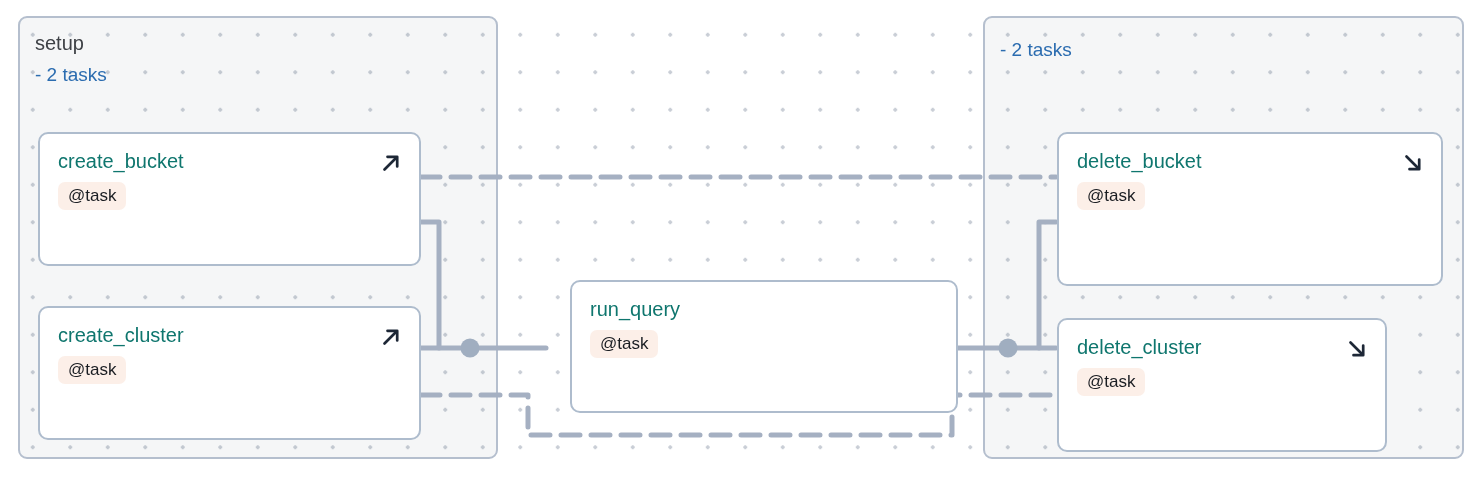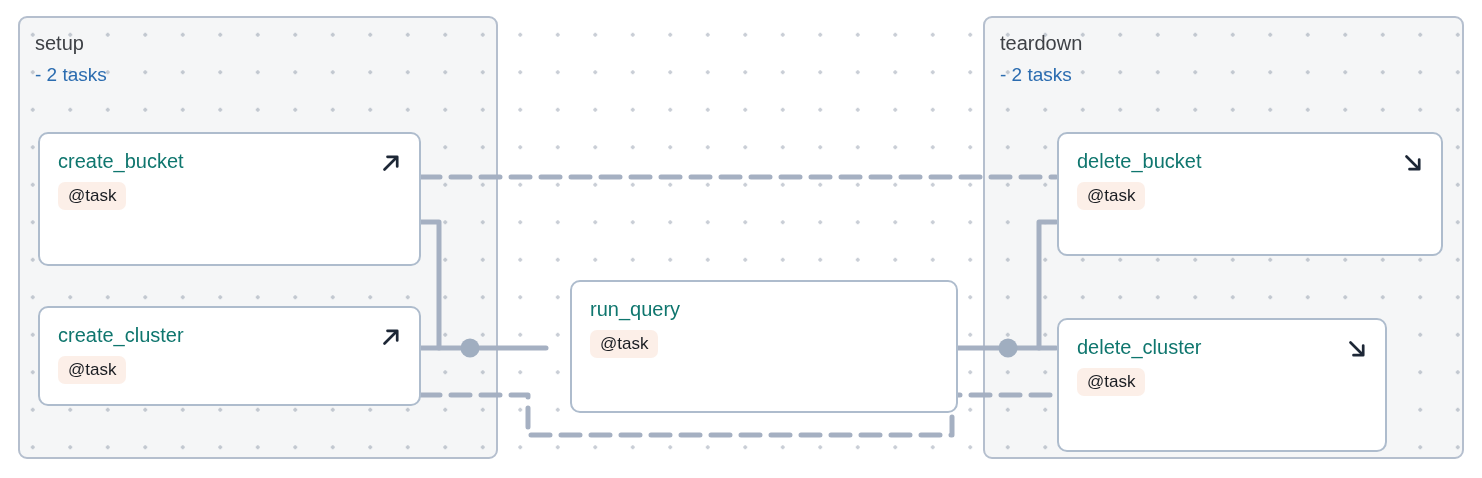--- a/index.html
+++ b/index.html
@@ -44,40 +44,39 @@
     color:#1a1d22;
     font-size:17px;
     line-height:1.2;
     padding:4px 10px;
     border-radius:7px;
     text-align:center;
   }
   .node-icon{position:absolute;top:17px;right:16px;width:24px;height:24px;}
   .node-icon svg{display:block;}
   .n-create_bucket{left:38px;top:132px;width:383px;height:134px;}
-  .n-create_cluster{left:38px;top:306px;width:383px;height:100px;}
+  .n-create_cluster{left:38px;top:306px;width:383px;height:134px;}
   .n-run_query{left:570px;top:280px;width:388px;height:133px;}
-  .n-delete_bucket{left:1057px;top:132px;width:386px;height:124px;}
+  .n-delete_bucket{left:1057px;top:132px;width:386px;height:154px;}
   .n-delete_cluster{left:1057px;top:318px;width:330px;height:134px;}
 </style>
 </head>
 <body>
 
 <div class="canvas">
 
   <div class="group group-setup">
     <div class="group-header">
       <div class="group-title">setup</div>
       <div class="group-subtitle">- 2 tasks</div>
     </div>
   </div>
 
   <div class="group group-teardown">
     <div class="group-header">
-      <div class="group-title">teardown</div>
       <div class="group-subtitle">- 2 tasks</div>
     </div>
   </div>
 
   <svg class="edges" width="1482" height="478" viewBox="0 0 1482 478">
     <g fill="none" stroke="#a5b0c2" stroke-width="5" stroke-linecap="round" stroke-linejoin="round">
       <path d="M 421 177 H 1056" stroke-dasharray="19 11"></path>
       <path d="M 421 222 H 439 V 348"></path>
       <path d="M 421 348 H 546"></path>
       <path d="M 936 348 H 1056"></path>

